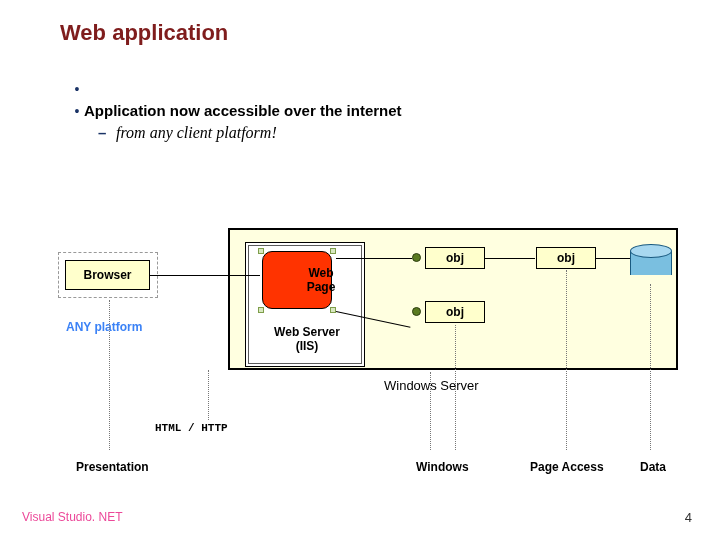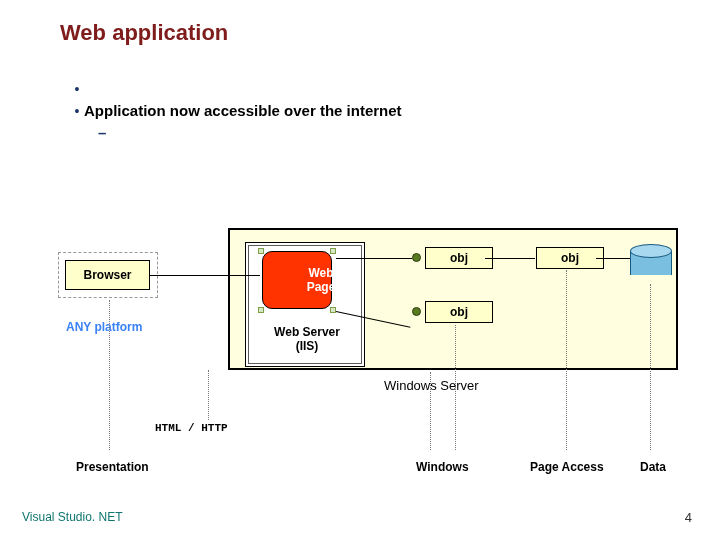--- a/index.html
+++ b/index.html
@@ -53,21 +53,21 @@
     border:1px solid #5b5b5b;
   }
   .webpage-box{
     position:absolute;
     left:262px; top:251px;
     width:70px; height:58px;
     background:#ff3300;
     border:1px solid #000;
     border-radius:10px;
     display:flex; align-items:center; justify-content:center;
-    color:#ffffff; font-size:12px; font-weight:bold; text-align:center; line-height:14px;padding-left:48px;
+    color:#000000; font-size:12px; font-weight:bold; text-align:center; line-height:14px;padding-left:48px;
   }
   .grab{ position:absolute; width:6px;height:6px;border:1px solid #7e9d4a;background:#d8e8c0;}
   .web-server-label{
     position:absolute; left:262px; top:325px;
     width:90px; text-align:center;
     font-size:12px; font-weight:bold; color:#000;
   }
   .browser-box{
     position:absolute;
     left:65px; top:260px;
@@ -82,21 +82,21 @@
     left:58px; top:252px;
     width:100px; height:46px;
     border:1px dashed #999;
   }
   .any-platform{
     position:absolute; left:66px; top:320px;
     font-size:12px; font-weight:bold; color:#3b82f6;
   }
   .obj-box{
     position:absolute;
-    width:68px; height:22px;
+    width:60px; height:22px;
     background:#ffffcc;
     border:1px solid #000;
     display:flex; align-items:center; justify-content:center;
     font-size:12px; font-weight:bold;
   }
   .obj-dot{
     position:absolute; width:9px; height:9px; border-radius:50%;
     background:#5a7a1f; border:1px solid #2c3d10;
   }
   .cyl{
@@ -117,21 +117,21 @@
   .html-http{
     position:absolute; left:155px; top:422px;
     font-size:11px; font-weight:bold;font-family:Liberation Mono, monospace;
   }
   .tier-label{
     position:absolute; top:460px;
     font-size:12px; font-weight:bold; color:#000;
   }
   .footer{
     position:absolute; left:22px; top:510px;
-    font-size:12px; color:#0f766e;
+    font-size:12px; color:#ec4899;
   }
   .pagenum{
     position:absolute; right:28px; top:510px;
     font-size:13px; color:#333;
   }
 </style>
 </head>
 <body>
 
 <div class="title">Web application</div>
@@ -139,20 +139,21 @@
 <div class="bullets">
   <div class="bullet">
     <span class="dot">•</span>
   </div>
   <div class="bullet">
     <span class="dot">•</span>
     <span class="btxt">Application now accessible over the internet</span>
   </div>
   <div class="subbullet">
     <span class="dash">–</span>
+    <span class="stxt">from any client platform!</span>
   </div>
 </div>
 
 <div class="win-box"></div>
 
 <div class="iis-box"></div>
 
 <div class="webpage-box">
   <span style="white-space:pre-line">Web
 Page</span>

